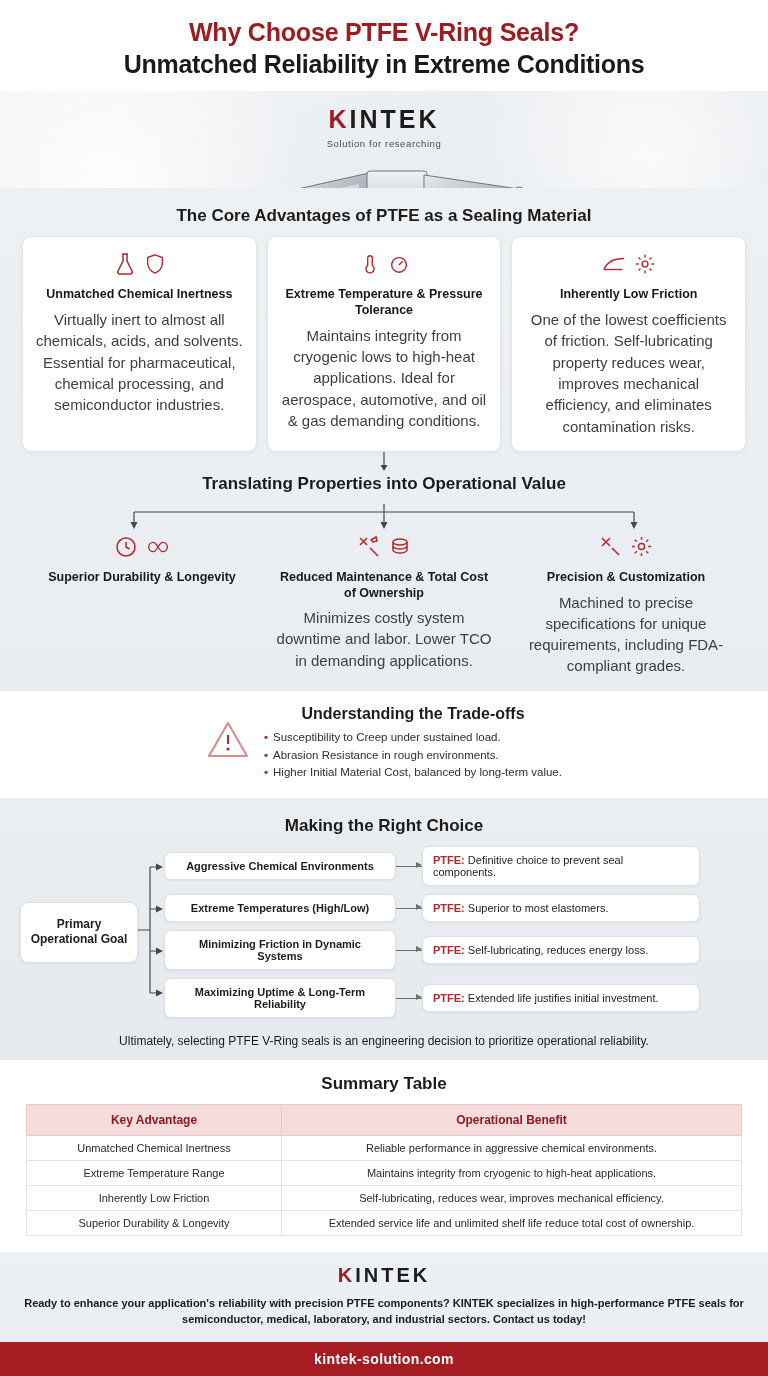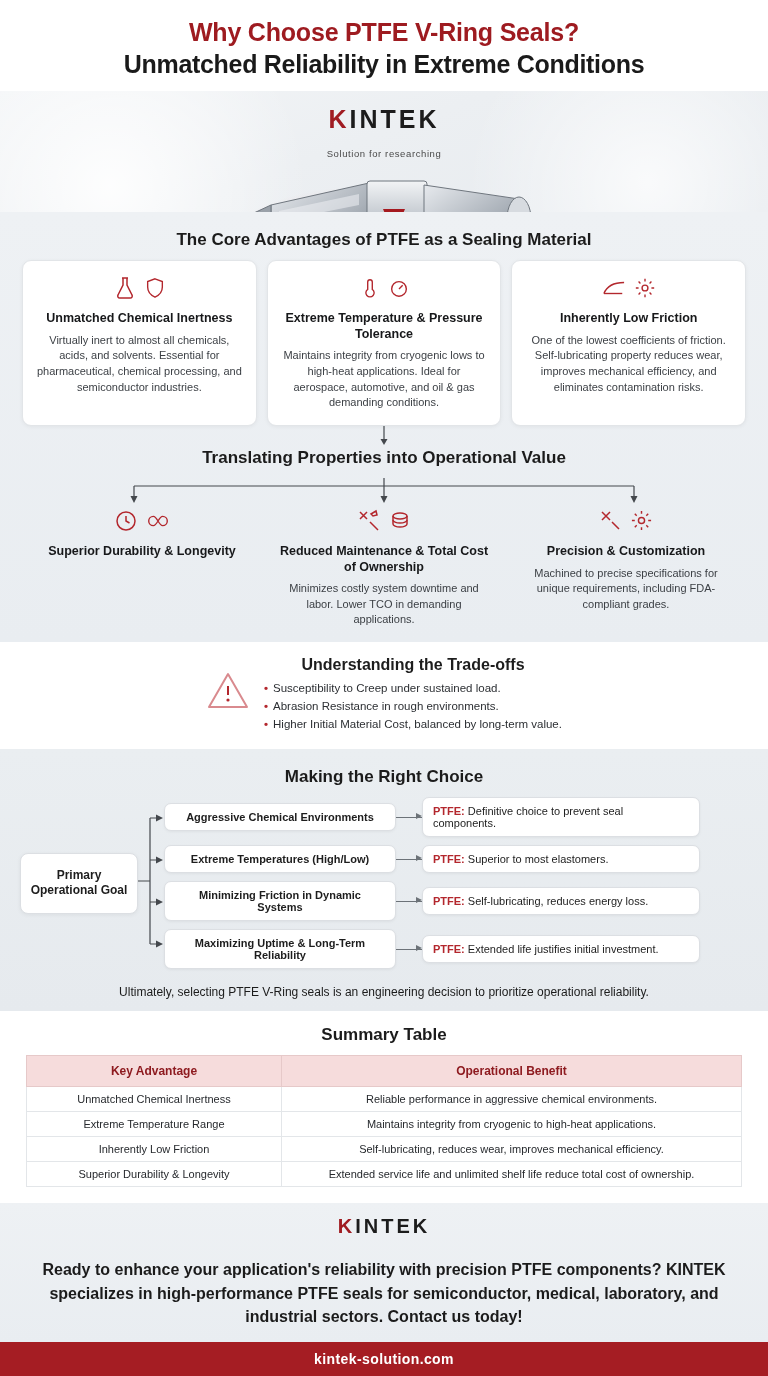--- a/index.html
+++ b/index.html
@@ -34,21 +34,21 @@
   }
   .hero::after {
     content: "";
     position: absolute; right: -90px; bottom: -120px;
     width: 420px; height: 300px; border-radius: 50%;
     background: radial-gradient(circle at 50% 50%, rgba(255,255,255,.75), rgba(255,255,255,0) 70%);
   }
   .brand { position: relative; text-align: center; z-index: 3; }
   .brand .logo { font-size: 25px; font-weight: bold; letter-spacing: 3px; color: #1c1c1c; }
   .brand .logo .k { color: #a01c22; }
-  .brand .tag { font-size: 9.5px; color: #4a4a4a; letter-spacing: .6px; margin-top: 14px; }
+  .brand .tag { font-size: 9.5px; color: #4a4a4a; letter-spacing: .6px; margin-top: 4px; }
 
   .seal-stage { position: relative; height: 120px; margin-top: 6px; z-index: 2; }
   .glow {
     position: absolute; left: 50%; top: 18px; transform: translateX(-50%);
     width: 320px; height: 110px; border-radius: 50%;
     background: radial-gradient(ellipse at center, rgba(190,40,45,.30), rgba(190,40,45,0) 68%);
   }
   .seal-svg { position: absolute; left: 50%; top: 0; transform: translateX(-50%); }
 
   .float-icon {
@@ -66,21 +66,21 @@
   .band { background: linear-gradient(180deg, #eef1f4 0%, #e9edf1 100%); padding: 10px 0 14px; }
   .section-title { text-align: center; font-size: 17px; font-weight: bold; color: #1b1b1b; margin: 8px 0 10px; }
 
   .cards { display: flex; gap: 10px; padding: 0 22px; align-items: stretch; }
   .card {
     flex: 1; background: #fff; border: 1px solid #e2e5e8; border-radius: 9px;
     padding: 12px 12px 14px; text-align: center; box-shadow: 0 1px 4px rgba(0,0,0,.05);
   }
   .card .icons { display: flex; justify-content: center; gap: 7px; margin-bottom: 8px; height: 30px; align-items: center; }
   .card h3 { font-size: 12.5px; font-weight: bold; line-height: 1.25; margin-bottom: 6px; color: #17181a; }
-  .card p { font-size: 11px; line-height: 1.42; color: #3b3f44; }
+  .card p { font-size: 15px; line-height: 1.42; color: #3b3f44; }
 
   .arrow-down-wrap { display: flex; justify-content: center; }
   .branch { display: block; margin: 0 auto; }
 
   .cards.plain { padding: 0 26px; }
   .card.plain { background: transparent; border: none; box-shadow: none; padding: 2px 8px 0; }
 
   
   .tradeoffs { background: #fff; padding: 14px 22px 16px; display: flex; gap: 14px; align-items: flex-start; justify-content: center; }
   .tradeoffs .warn { margin-top: 14px; }
@@ -121,21 +121,21 @@
     background: #f6dcdc; color: #8e1b20; font-size: 12px; font-weight: bold;
     padding: 8px 6px; border: 1px solid #e6c9c9;
   }
   td { border: 1px solid #e3e6e9; padding: 6px 8px; font-size: 11px; text-align: center; color: #26292d; }
   td.k { width: 255px; }
 
   
   .footer { background: linear-gradient(180deg, #eef1f4 0%, #e9edf1 100%); padding: 12px 24px 14px; text-align: center; }
   .footer .logo { font-size: 20px; font-weight: bold; letter-spacing: 3px; color: #1c1c1c; }
   .footer .logo .k { color: #a01c22; }
-  .footer p { font-size: 16px; font-weight: bold; line-height: 1.45; margin-top: 20px; color: #1b1b1b; }
+  .footer p { font-size: 11px; font-weight: bold; line-height: 1.45; margin-top: 9px; color: #1b1b1b; }
   .urlbar { background: #a51d23; color: #fff; text-align: center; padding: 9px 0; font-size: 14px; font-weight: bold; letter-spacing: .4px; }
 </style>
 </head>
 <body>
 
 <div class="page">
 
   <div class="header">
     <h1>Why Choose PTFE V-Ring Seals?</h1>
     <h2>Unmatched Reliability in Extreme Conditions</h2>

